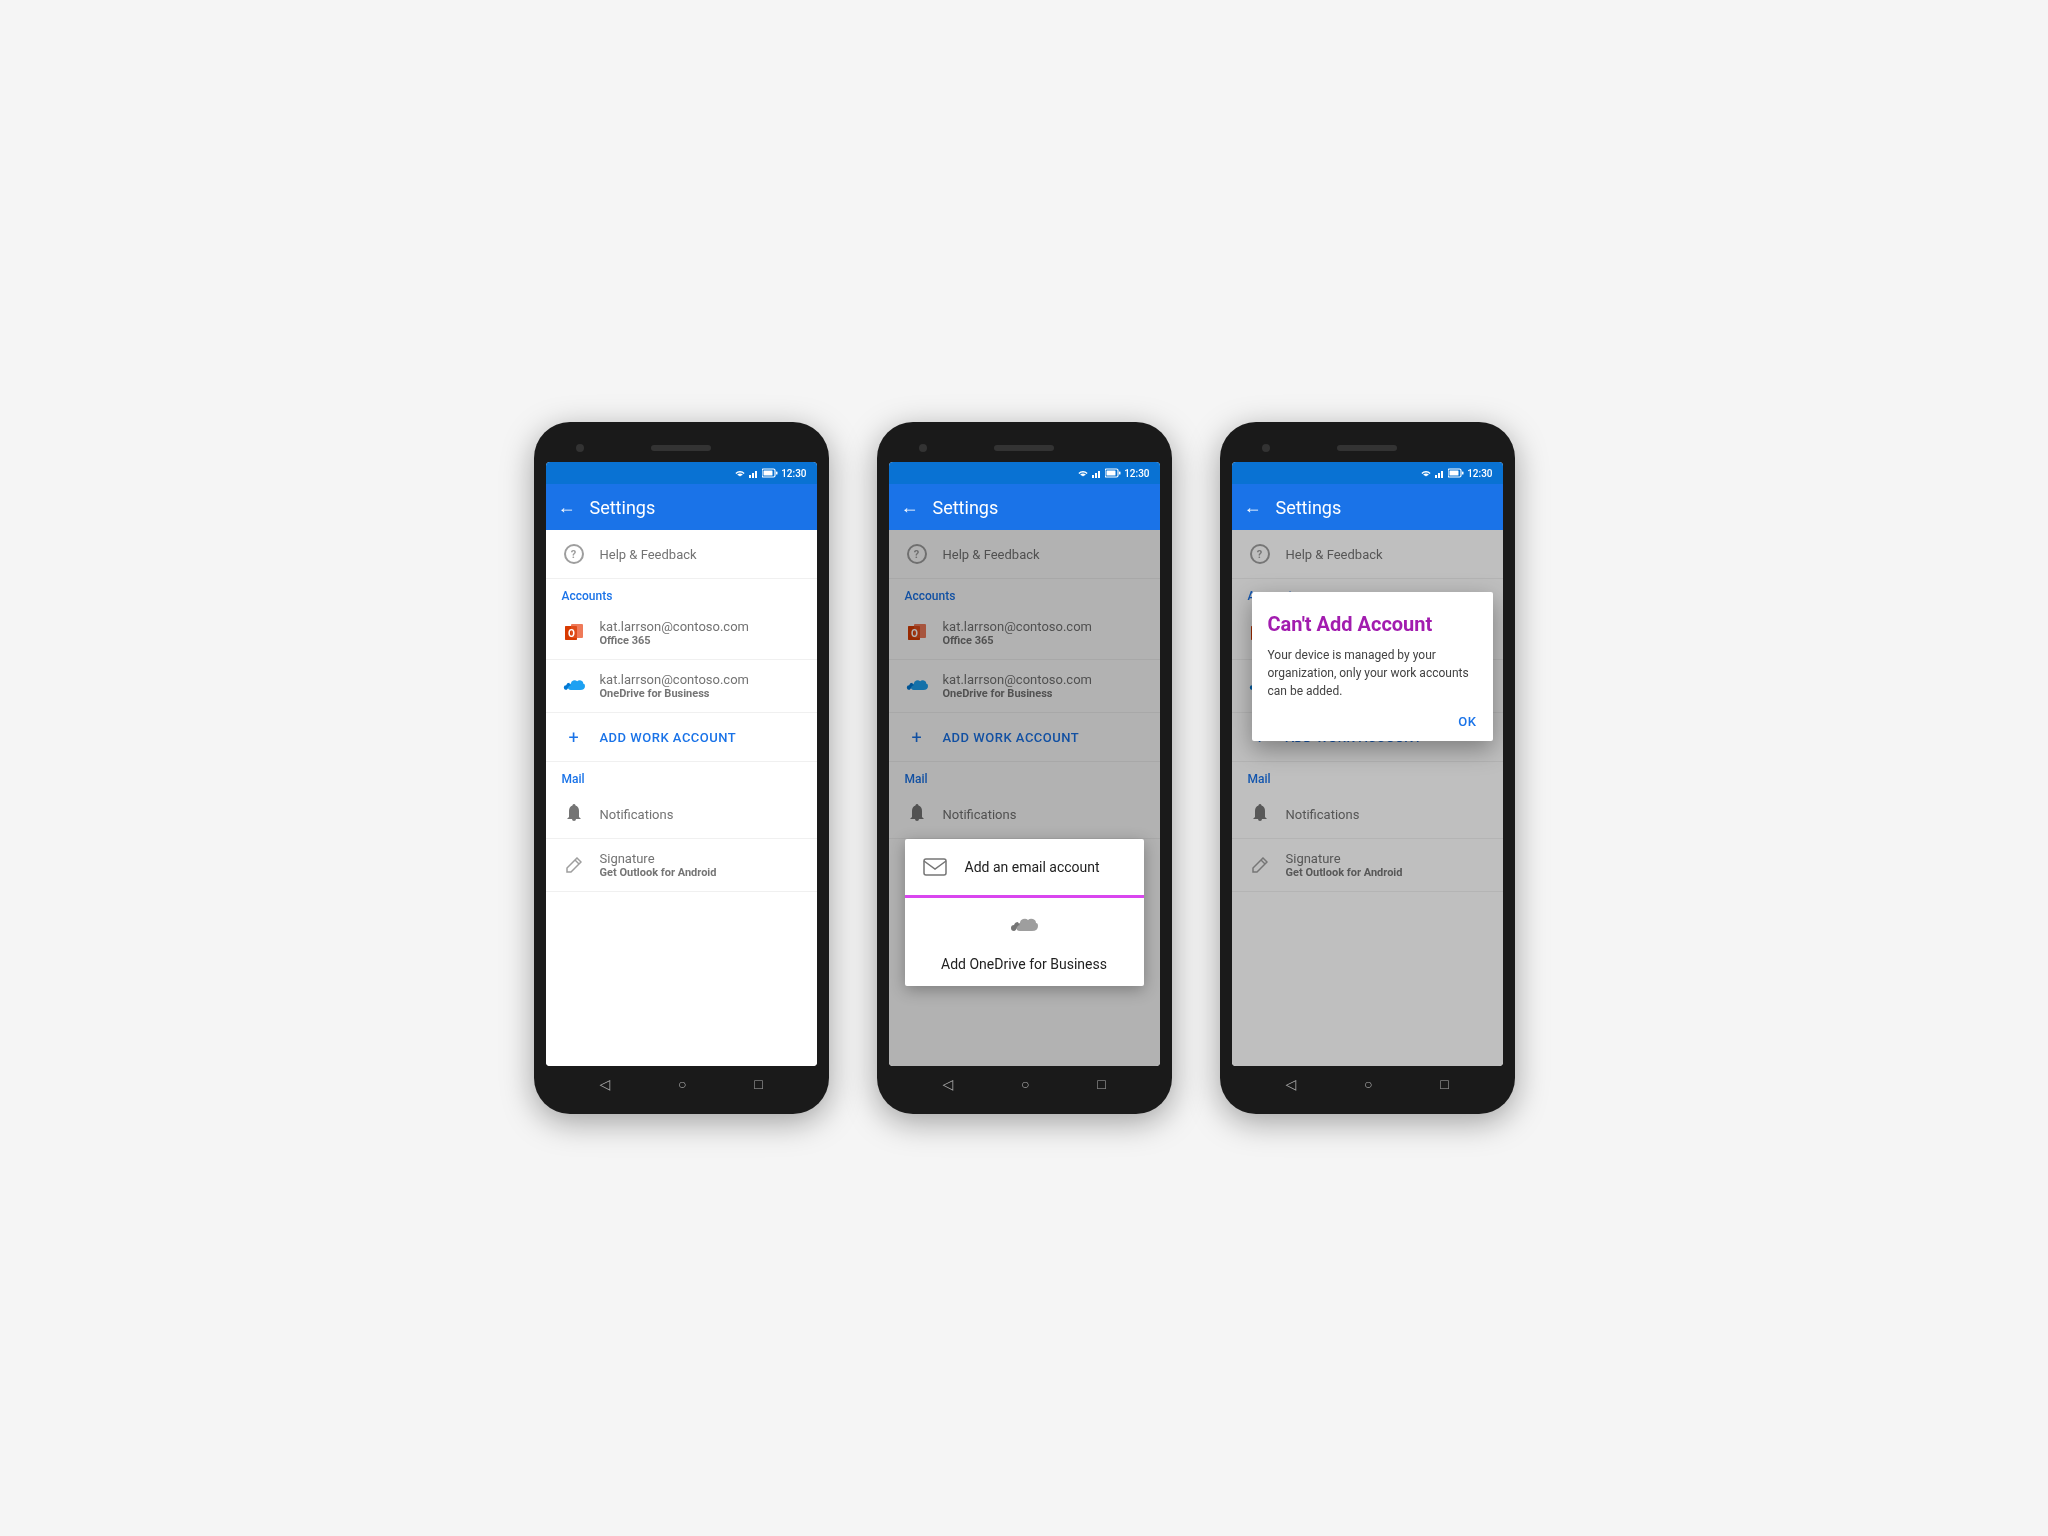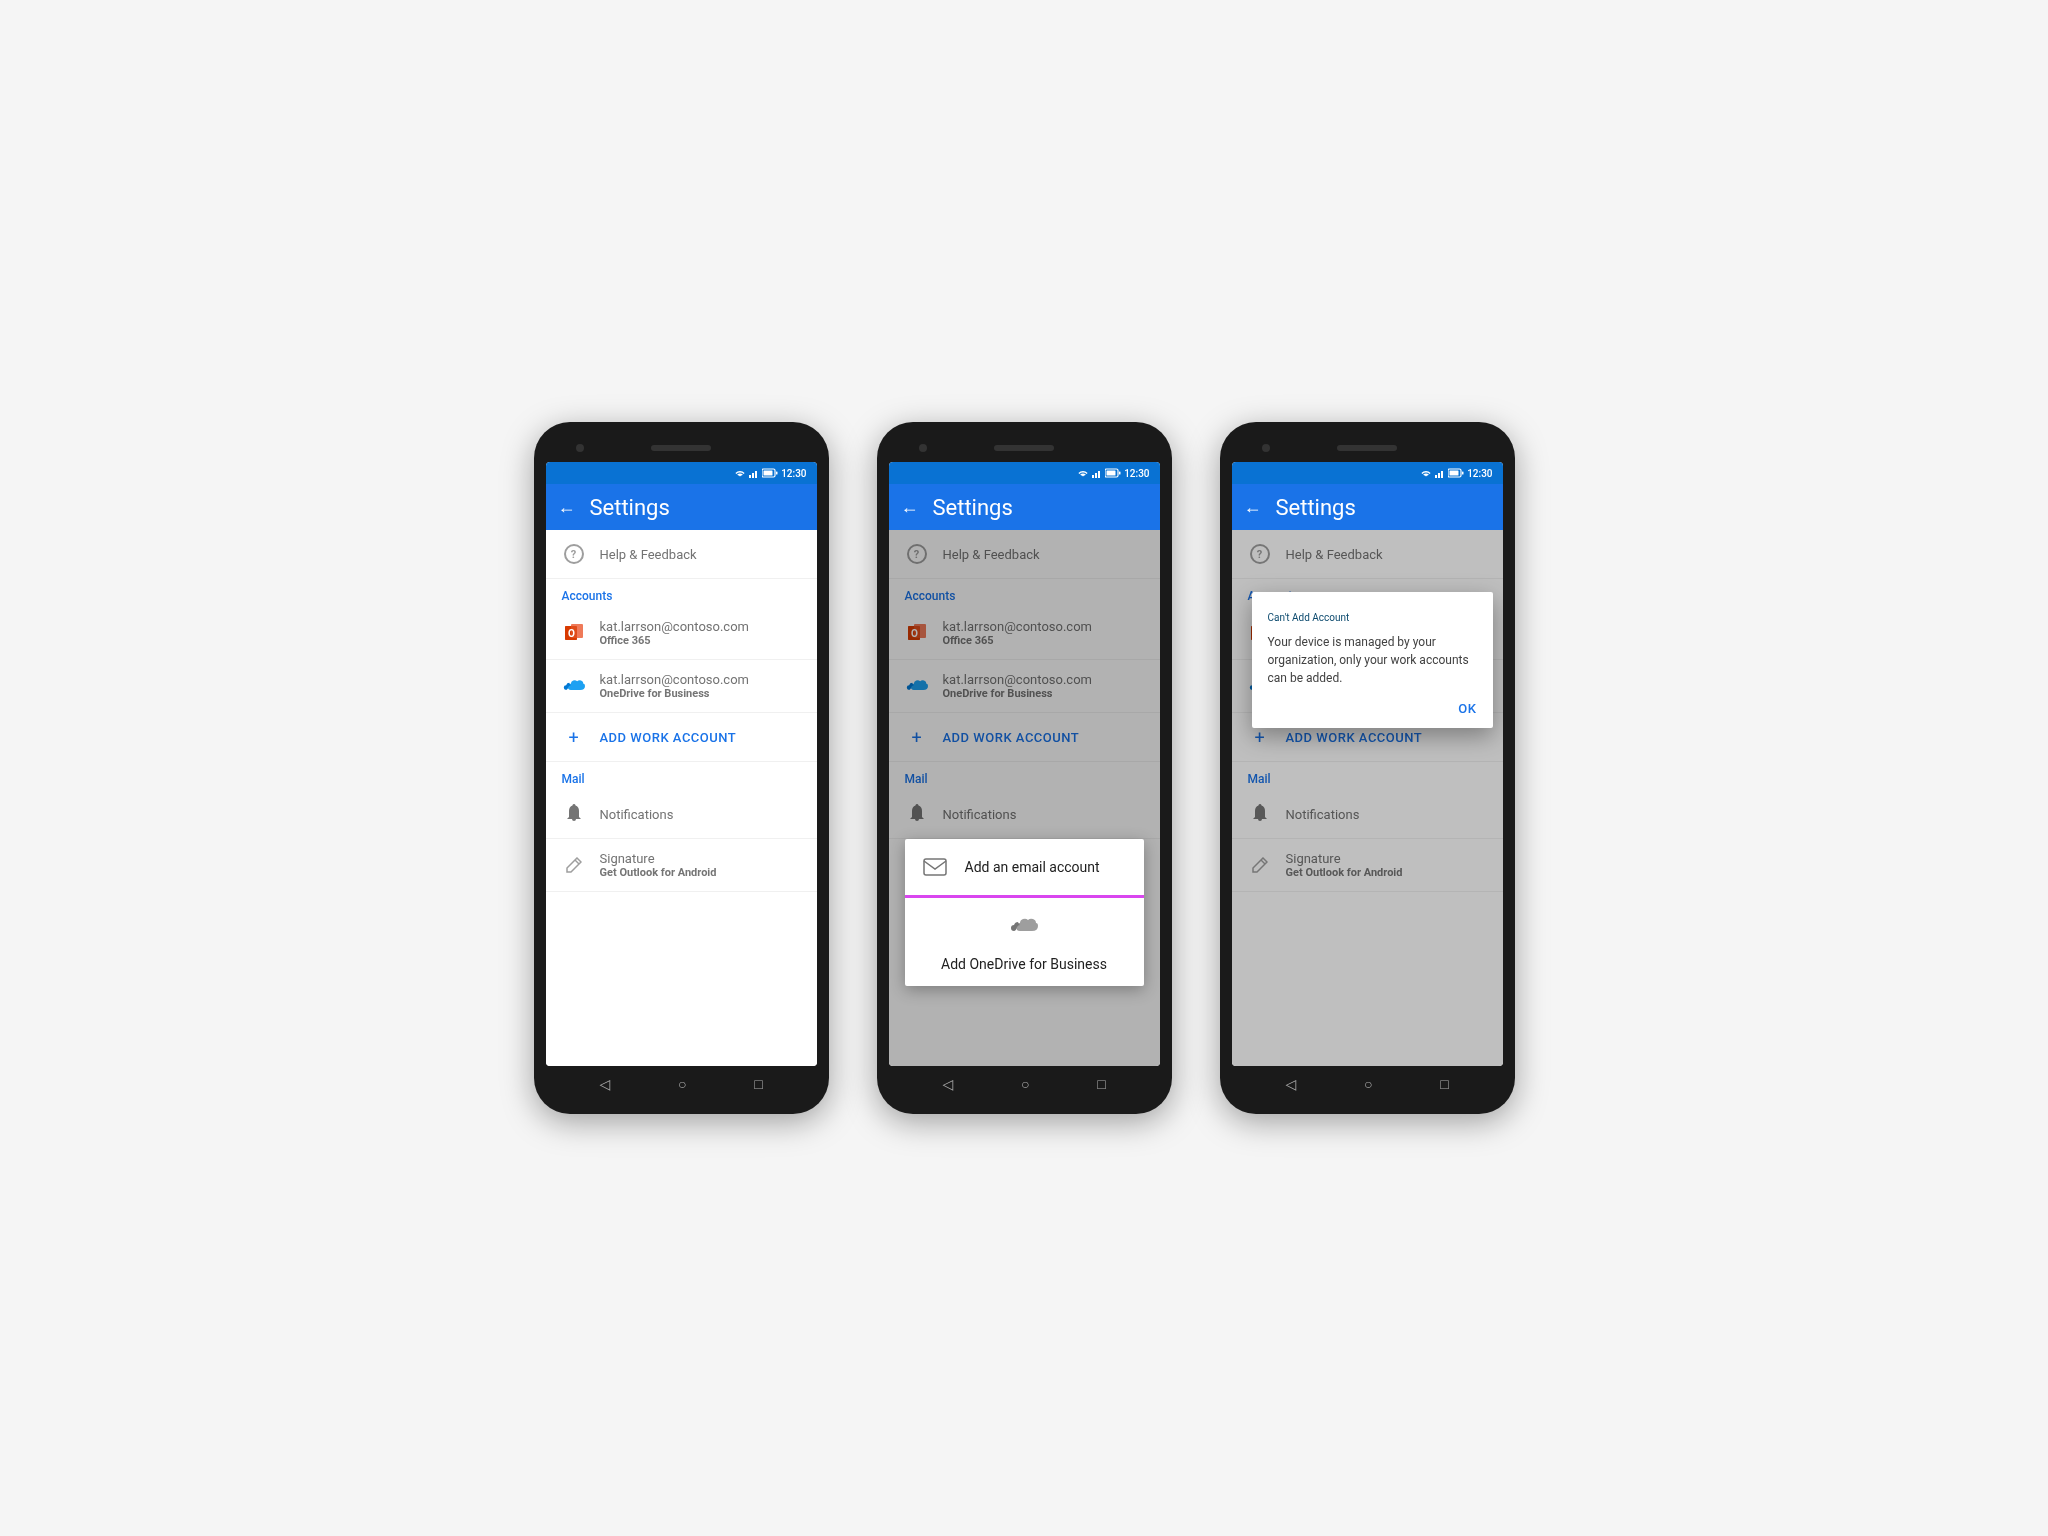--- a/index.html
+++ b/index.html
@@ -100,21 +100,21 @@
     }
 
     .back-arrow {
       color: white;
       font-size: 18px;
       cursor: pointer;
     }
 
     .app-bar-title {
       color: white;
-      font-size: 22px;
+      font-size: 18px;
       font-weight: 400;
     }
 
     .screen-content {
       flex: 1;
       overflow-y: auto;
       background: #fff;
     }
 
     .list-item {
@@ -257,23 +257,23 @@
       left: 20px;
       right: 10px;
       background: white;
       border-radius: 2px;
       box-shadow: 0 8px 24px rgba(0,0,0,0.35);
       z-index: 20;
       padding: 20px 16px 12px 16px;
     }
 
     .dialog-title {
-      font-size: 10px;
-      color: #0c4a6e;
-      font-weight: 400;
+      font-size: 20px;
+      color: #a21caf;
+      font-weight: 700;
       margin-bottom: 10px;
     }
 
     .dialog-message {
       font-size: 12px;
       color: #424242;
       line-height: 1.5;
       margin-bottom: 14px;
     }
 

